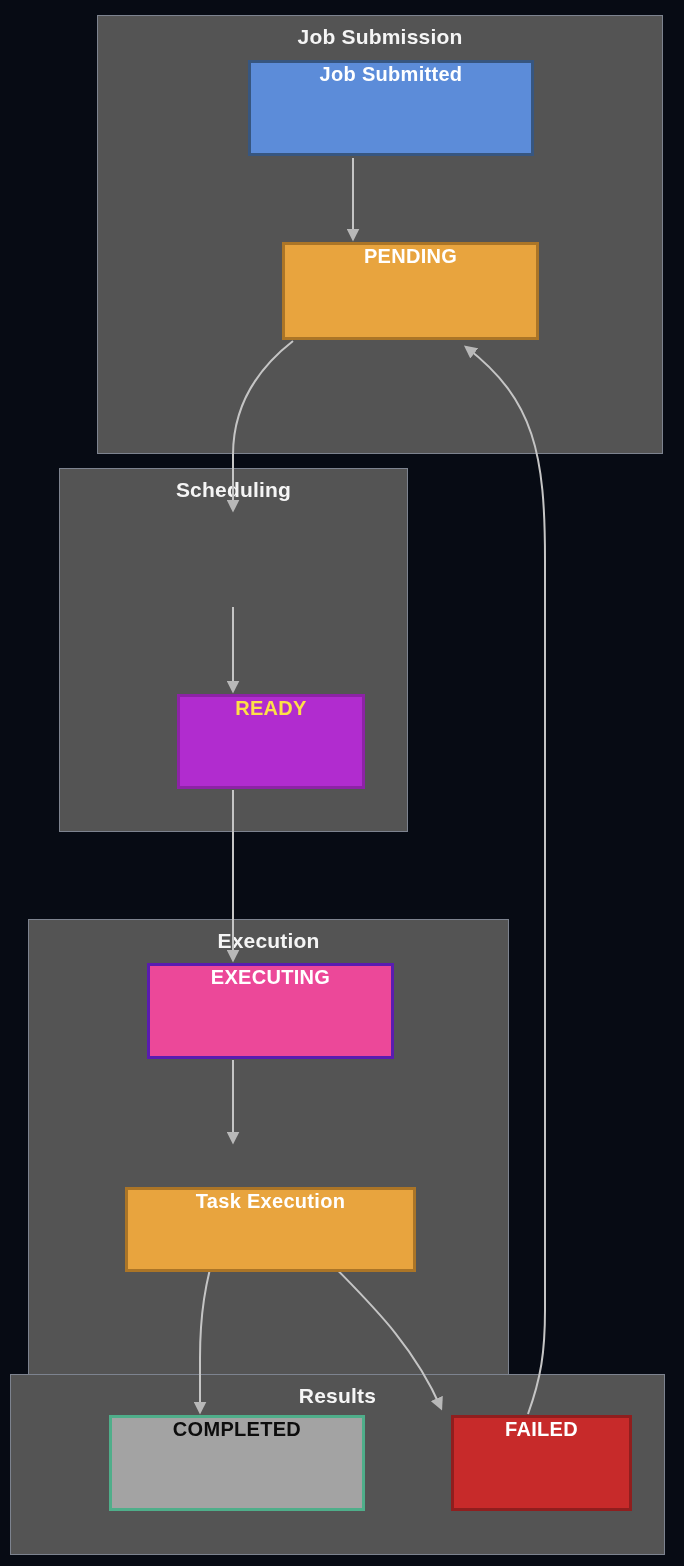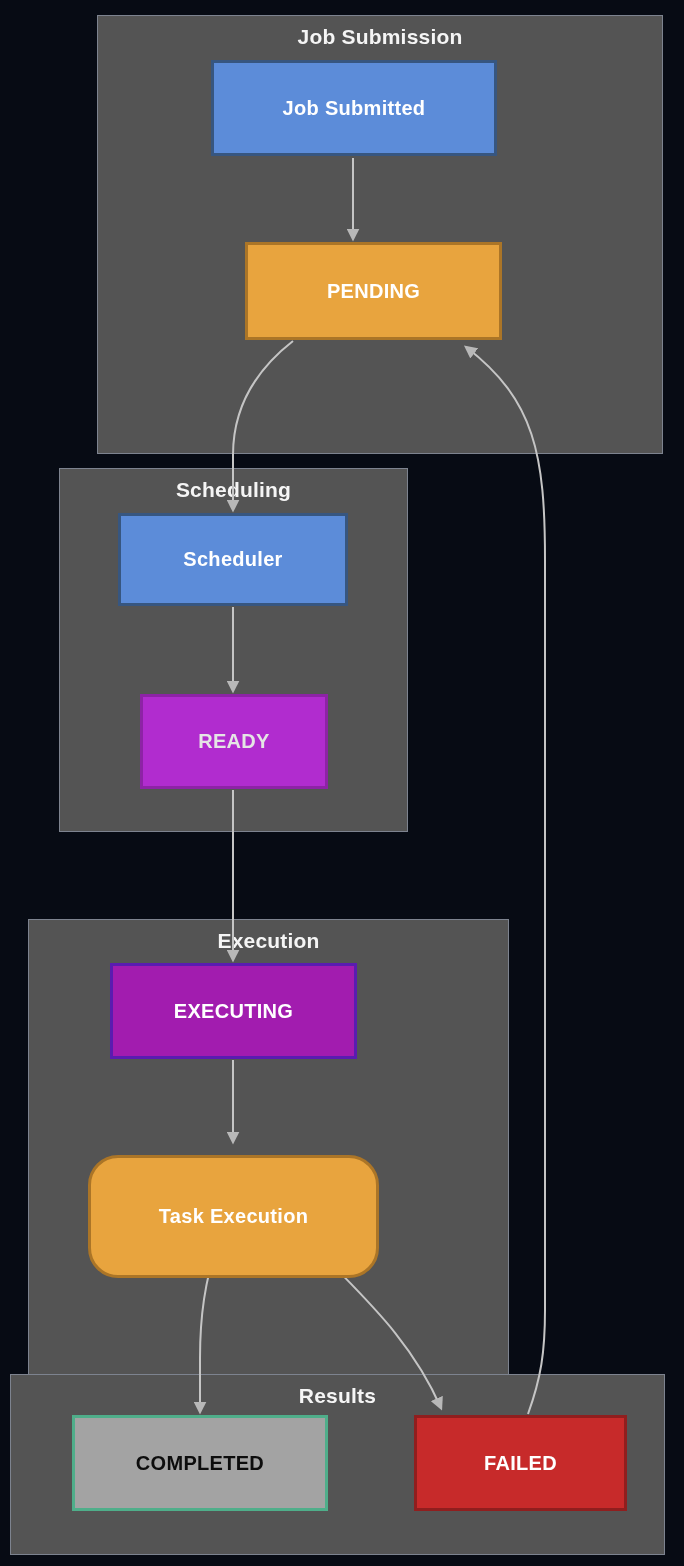--- a/index.html
+++ b/index.html
@@ -46,44 +46,44 @@
     stroke-linecap: butt;
   }
   #arrowhead path { fill: var(--arrow-color, #b8b8b8); }
 
   .node {
     position: absolute;
     box-sizing: border-box;
     border-style: solid;
     border-width: 3px;
     display: flex;
-    align-items: center;
     justify-content: center;
     z-index: 3;
     font-size: 20px;
     font-weight: 600;
     letter-spacing: 0.3px;
     text-align: center;
+    margin-left: 37px;
   }
 
   
   #c-job-submission { left: 97px;  top: 15px;   width: 566px; height: 439px; }
   #c-scheduling     { left: 59px;  top: 468px;  width: 349px; height: 364px; }
   #c-execution      { left: 28px;  top: 919px;  width: 481px; height: 466px; }
   #c-results        { left: 10px;  top: 1374px; width: 655px; height: 181px; }
 
   
   #n-job-submitted  { left: 211px; top: 60px;   width: 286px; height: 96px; }
   #n-pending        { left: 245px; top: 242px;  width: 257px; height: 98px; }
   #n-scheduler      { left: 118px; top: 513px;  width: 230px; height: 93px; }
   #n-ready          { left: 140px; top: 694px;  width: 188px; height: 95px; }
   #n-executing      { left: 110px; top: 963px;  width: 247px; height: 96px; }
-  #n-task-execution { left: 88px;  top: 1155px; width: 291px; height: 123px; border-radius: 30px; }
+  #n-task-execution { left: 88px;  top: 1187px; width: 291px; height: 85px; }
   #n-completed      { left: 72px;  top: 1415px; width: 256px; height: 96px; }
-  #n-failed         { left: 414px; top: 1415px; width: 213px; height: 96px; }
+  #n-failed         { left: 414px; top: 1415px; width: 181px; height: 96px; }
 </style>
 </head>
 <body>
 
 <div class="stage">
 
   <div class="cluster" id="c-job-submission">
     <div class="cluster-title">Job Submission</div>
   </div>
   <div class="cluster" id="c-scheduling">
@@ -111,27 +111,24 @@
     <path class="edge" d="M 312 1243 C 352 1288, 408 1332, 441 1408" marker-end="url(#arrowhead)"></path>
     <path class="edge" d="M 528 1414 C 541 1378, 545 1352, 545 1310 L 545 560 C 545 455, 535 400, 466 347" marker-end="url(#arrowhead)"></path>
   </svg>
 
   <div class="node" id="n-job-submitted" style="background: rgb(92, 140, 217); border-color: rgb(55, 86, 128); color: rgb(255, 255, 255);">
     <span>Job Submitted</span>
   </div>
   <div class="node" id="n-pending" style="background: rgb(232, 164, 62); border-color: rgb(171, 117, 39); color: rgb(255, 255, 255);">
     <span>PENDING</span>
   </div>
-  <div class="node" id="n-scheduler" style="background: rgb(92, 140, 217); border-color: rgb(55, 86, 128); color: rgb(255, 255, 255);">
-    <span>Scheduler</span>
-  </div>
-  <div class="node" id="n-ready" style="background: rgb(177, 44, 207); border-color: rgb(141, 35, 166); color: #e5e5e5;">
+  <div class="node" id="n-ready" style="background: rgb(177, 44, 207); border-color: rgb(141, 35, 166); color: #fde047;">
     <span>READY</span>
   </div>
-  <div class="node" id="n-executing" style="background: #a21caf; border-color: rgb(90, 28, 176); color: rgb(255, 255, 255);">
+  <div class="node" id="n-executing" style="background: #ec4899; border-color: rgb(90, 28, 176); color: rgb(255, 255, 255);">
     <span>EXECUTING</span>
   </div>
   <div class="node" id="n-task-execution" style="background: rgb(232, 164, 62); border-color: rgb(171, 117, 39); color: rgb(255, 255, 255);">
     <span>Task Execution</span>
   </div>
   <div class="node" id="n-completed" style="background: #a3a3a3; border-color: rgb(79, 174, 138); color: rgb(13, 13, 13);">
     <span>COMPLETED</span>
   </div>
   <div class="node" id="n-failed" style="background: rgb(199, 42, 42); border-color: rgb(144, 30, 30); color: rgb(255, 255, 255);">
     <span>FAILED</span>

